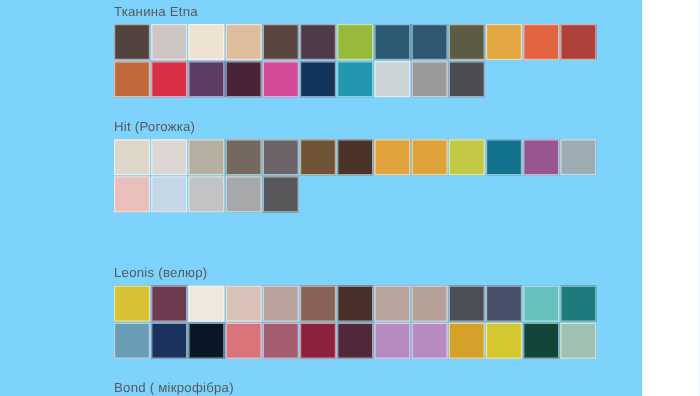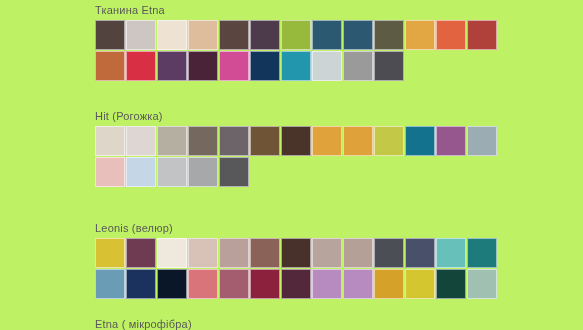--- a/index.html
+++ b/index.html
@@ -9,23 +9,24 @@
   }
   body {
     width: 583px;
     height: 330px;
     overflow: hidden;
     font-family: "Liberation Sans", "DejaVu Sans", sans-serif;
     -webkit-font-smoothing: antialiased;
   }
   #page {
     position: relative;
-    width: 583px;
+    width: 495px;
     height: 330px;
-    background: #bef264;
+    background: #7dd3fc;
+    padding-left: 40px;
   }
   .section {
     position: absolute;
     left: 95px;
   }
   .section-label {
     font-size: 11px;
     line-height: 13px;
     color: #595959;
     letter-spacing: 0.2px;
@@ -50,21 +51,21 @@
   }
   .swatch::after {
     content: "";
     position: absolute;
     left: 0; top: 0; right: 0; bottom: 0;
     box-shadow: inset 0 0 0 1px rgba(255,255,255,0.55);
     pointer-events: none;
   }
   
   #section-etna   { top: 4px; }
-  #section-hit    { top: 110px; }
+  #section-hit    { top: 100px; }
   #section-leonis { top: 222px; }
   #section-bond   { top: 318px; }
 </style>
 </head>
 <body>
 
 <div id="page">
 
   <div class="section" id="section-etna">
     <div class="section-label">Тканина Etna</div>
@@ -157,17 +158,17 @@
           <div class="swatch" title="#b78bc0" style="background: rgb(183, 139, 192);"></div>
           <div class="swatch" title="#d5a128" style="background: rgb(213, 161, 40);"></div>
           <div class="swatch" title="#d4c62f" style="background: rgb(212, 198, 47);"></div>
           <div class="swatch" title="#14453a" style="background: rgb(20, 69, 58);"></div>
           <div class="swatch" title="#a0c0b2" style="background: rgb(160, 192, 178);"></div>
         </div>
       </div>
   </div>
 
   <div class="section" id="section-bond">
-    <div class="section-label">Etna ( мікрофібра)</div>
+    <div class="section-label">Bond ( мікрофібра)</div>
     <div class="swatch-grid"></div>
   </div>
 
 </div>
 
 </body></html>

